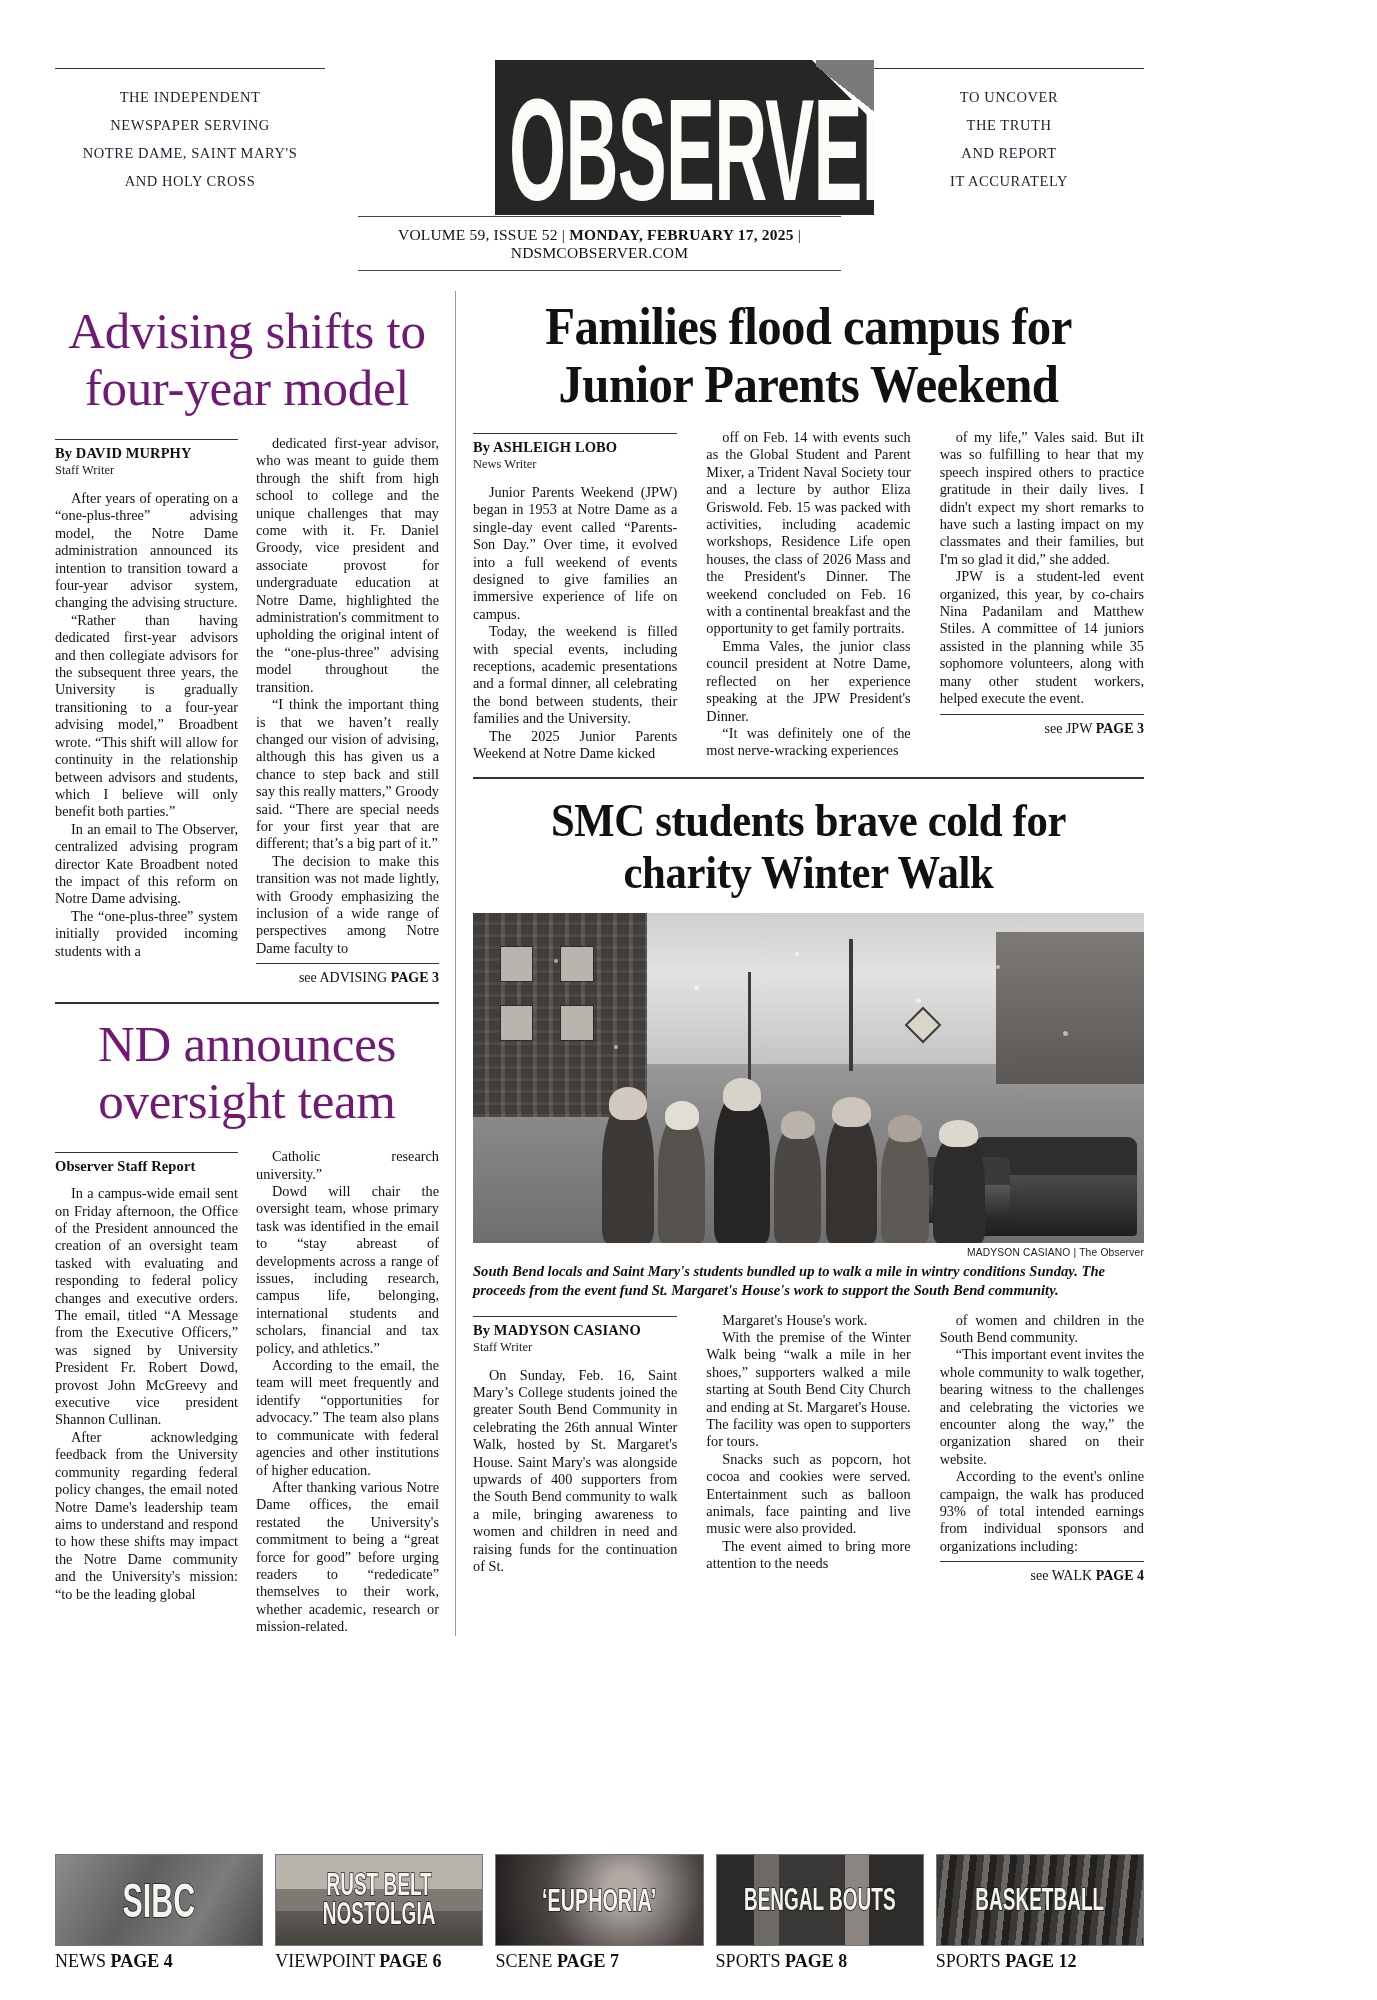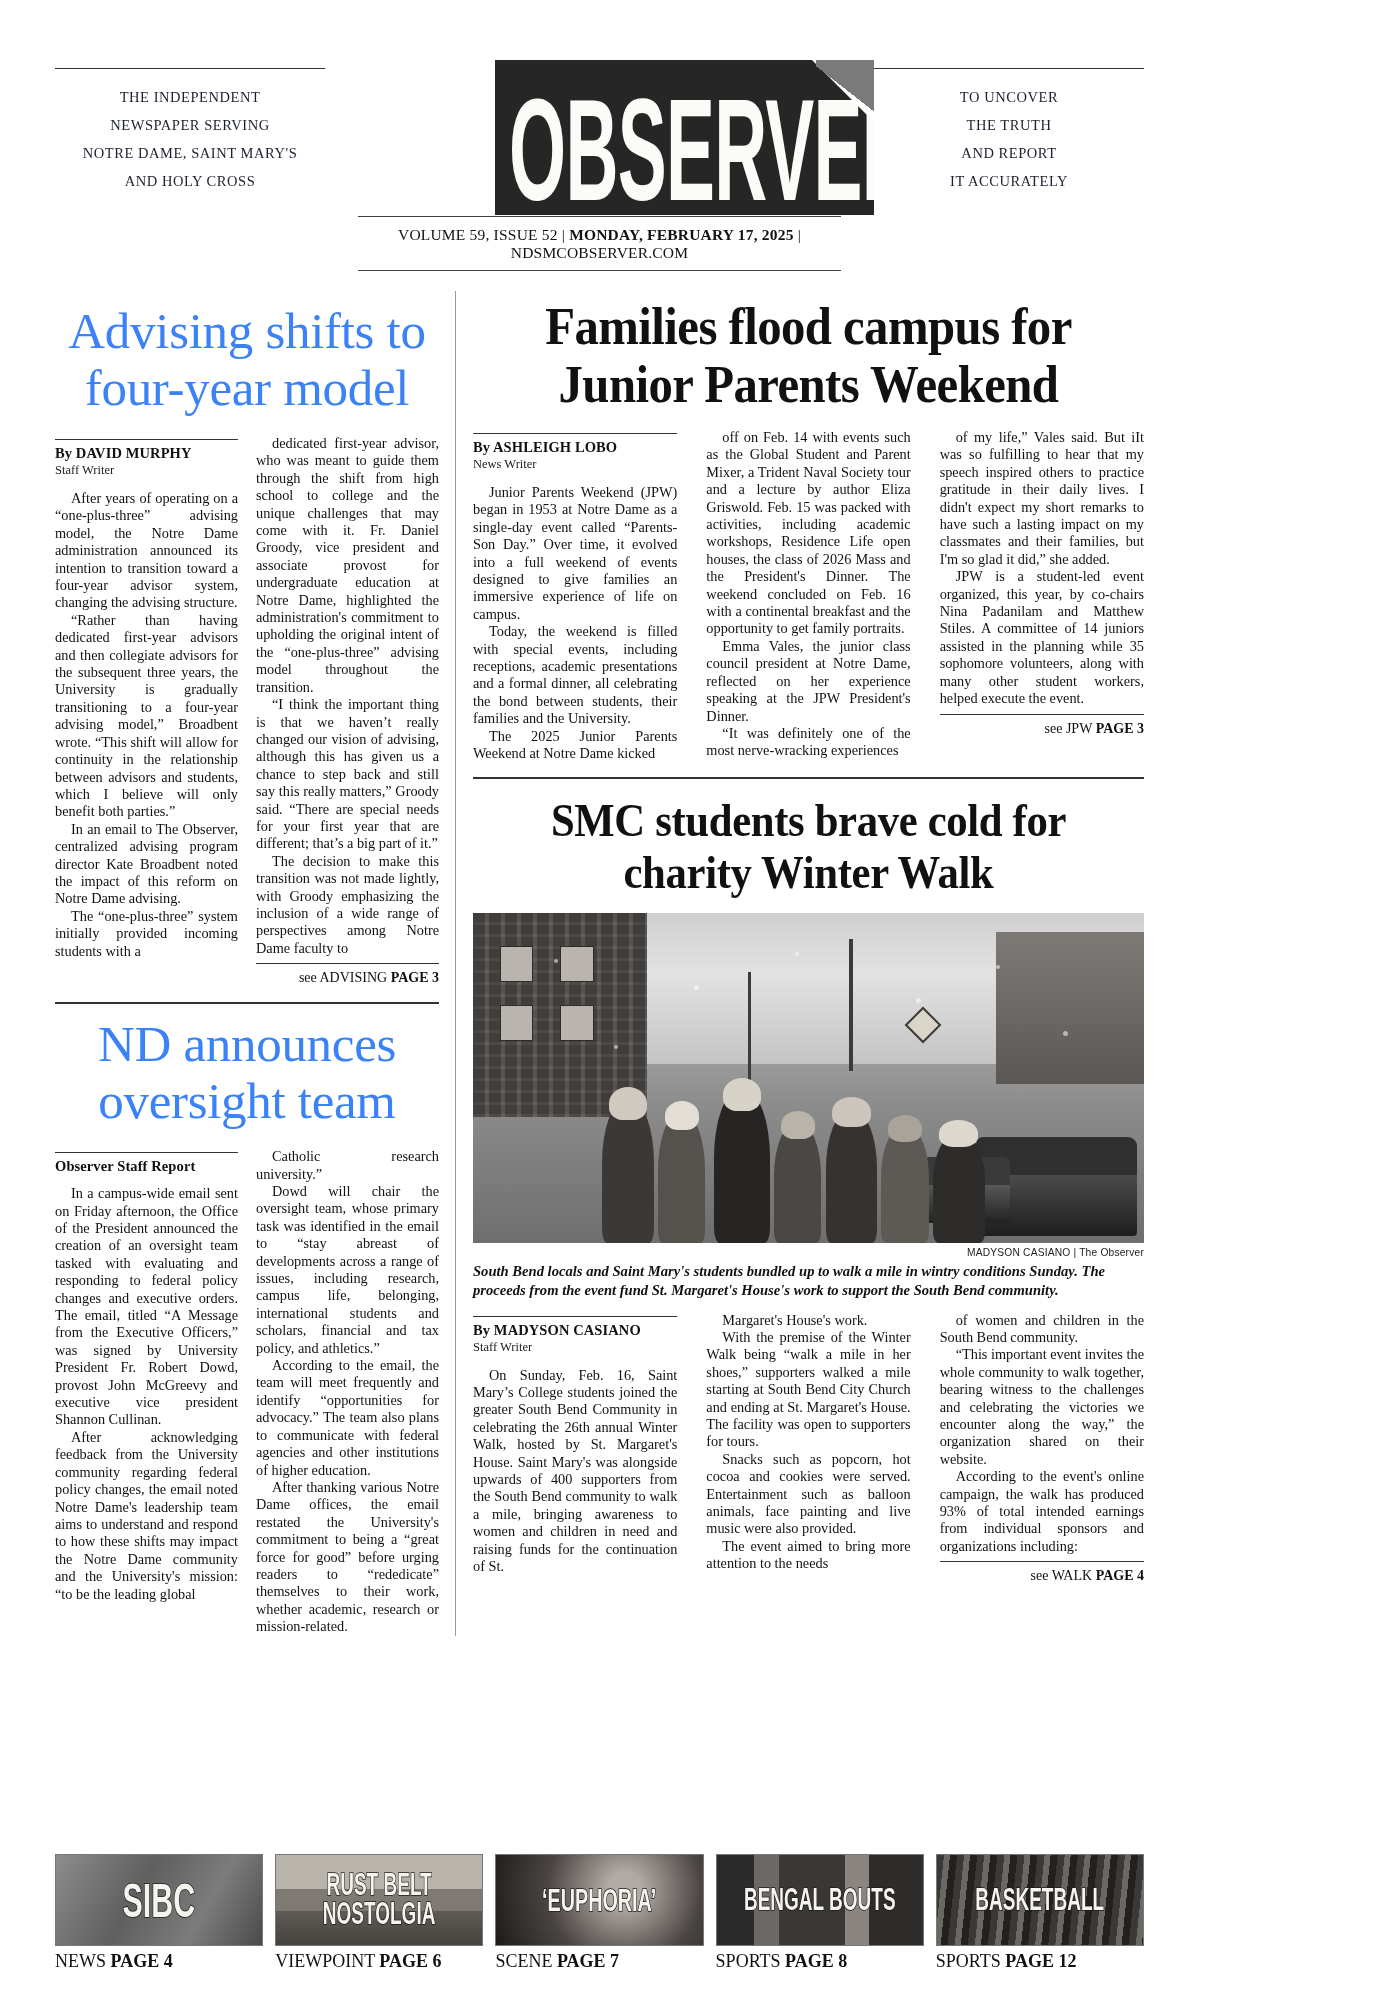--- a/index.html
+++ b/index.html
@@ -82,21 +82,21 @@
   
   .content { padding:0 55px; margin-top:20px; display:flex; }
   .col-left  { width:400px; padding-right:16px; }
   .col-right { flex:1; padding-left:17px; border-left:1px solid #999; }
   .hr-med  { border-top:2px solid #333; }
 
   
   h1.hl-serif {
     font-family:"Liberation Serif", serif;
     font-weight:400; font-size:51px; line-height:57px;
-    text-align:center; margin:12px 0 18px 0; color:#3b82f6;
+    text-align:center; margin:12px 0 18px 0; color:#701a75;
     letter-spacing:-0.3px;
   }
   h1.hl-cond {
     font-family:"Liberation Serif", serif;
     font-weight:700; font-size:53px; line-height:58px;
     text-align:center; margin:6px 0 16px 0; color:#111;
     transform:scaleX(0.92); transform-origin:center top;
     letter-spacing:-0.6px;
   }
   h1.hl-cond2 {

